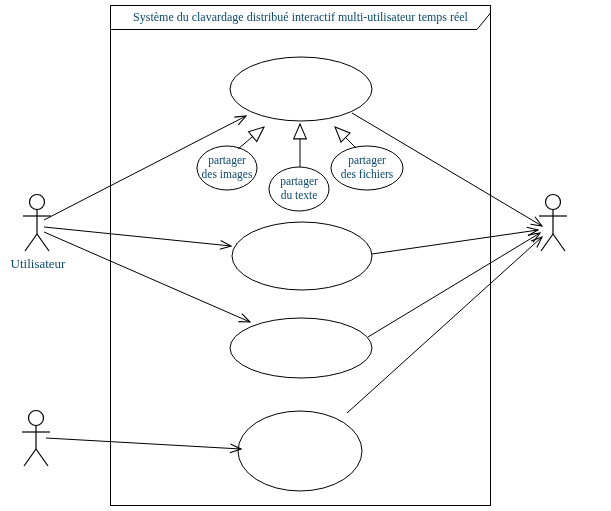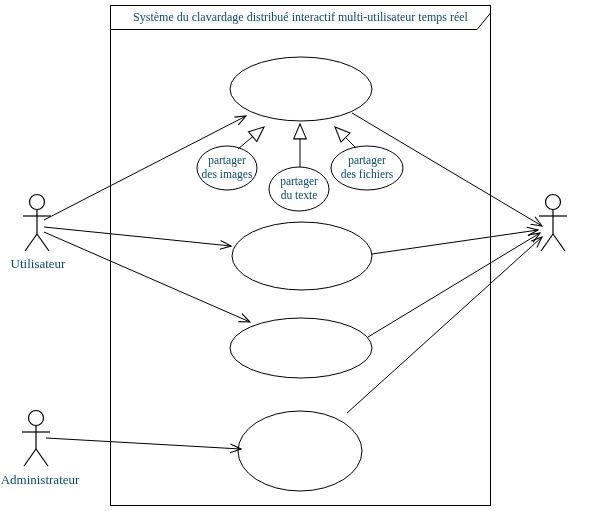--- a/index.html
+++ b/index.html
@@ -106,15 +106,14 @@
   <div class="lbl ttl-lbl" style="left:111px; top:5px; width:379px; height:24px;">Système du clavardage distribué interactif multi-utilisateur temps réel</div>
 
   <div class="lbl uc-lbl" style="left:197px; top:146px; width:60px; height:44px;">partager
 des images</div>
   <div class="lbl uc-lbl" style="left:269px; top:167px; width:60px; height:44px;">partager
 du texte</div>
   <div class="lbl uc-lbl" style="left:331px; top:146px; width:72px; height:44px;">partager
 des fichiers</div>
 
   <div class="lbl act-lbl" style="left:2px; top:256px; width:72px; height:16px;">Utilisateur</div>
-  <div class="lbl act-lbl" style="left:0px; top:472px; width:80px; height:16px;">Administrateur</div>
 
 </div>
 
 </body></html>

